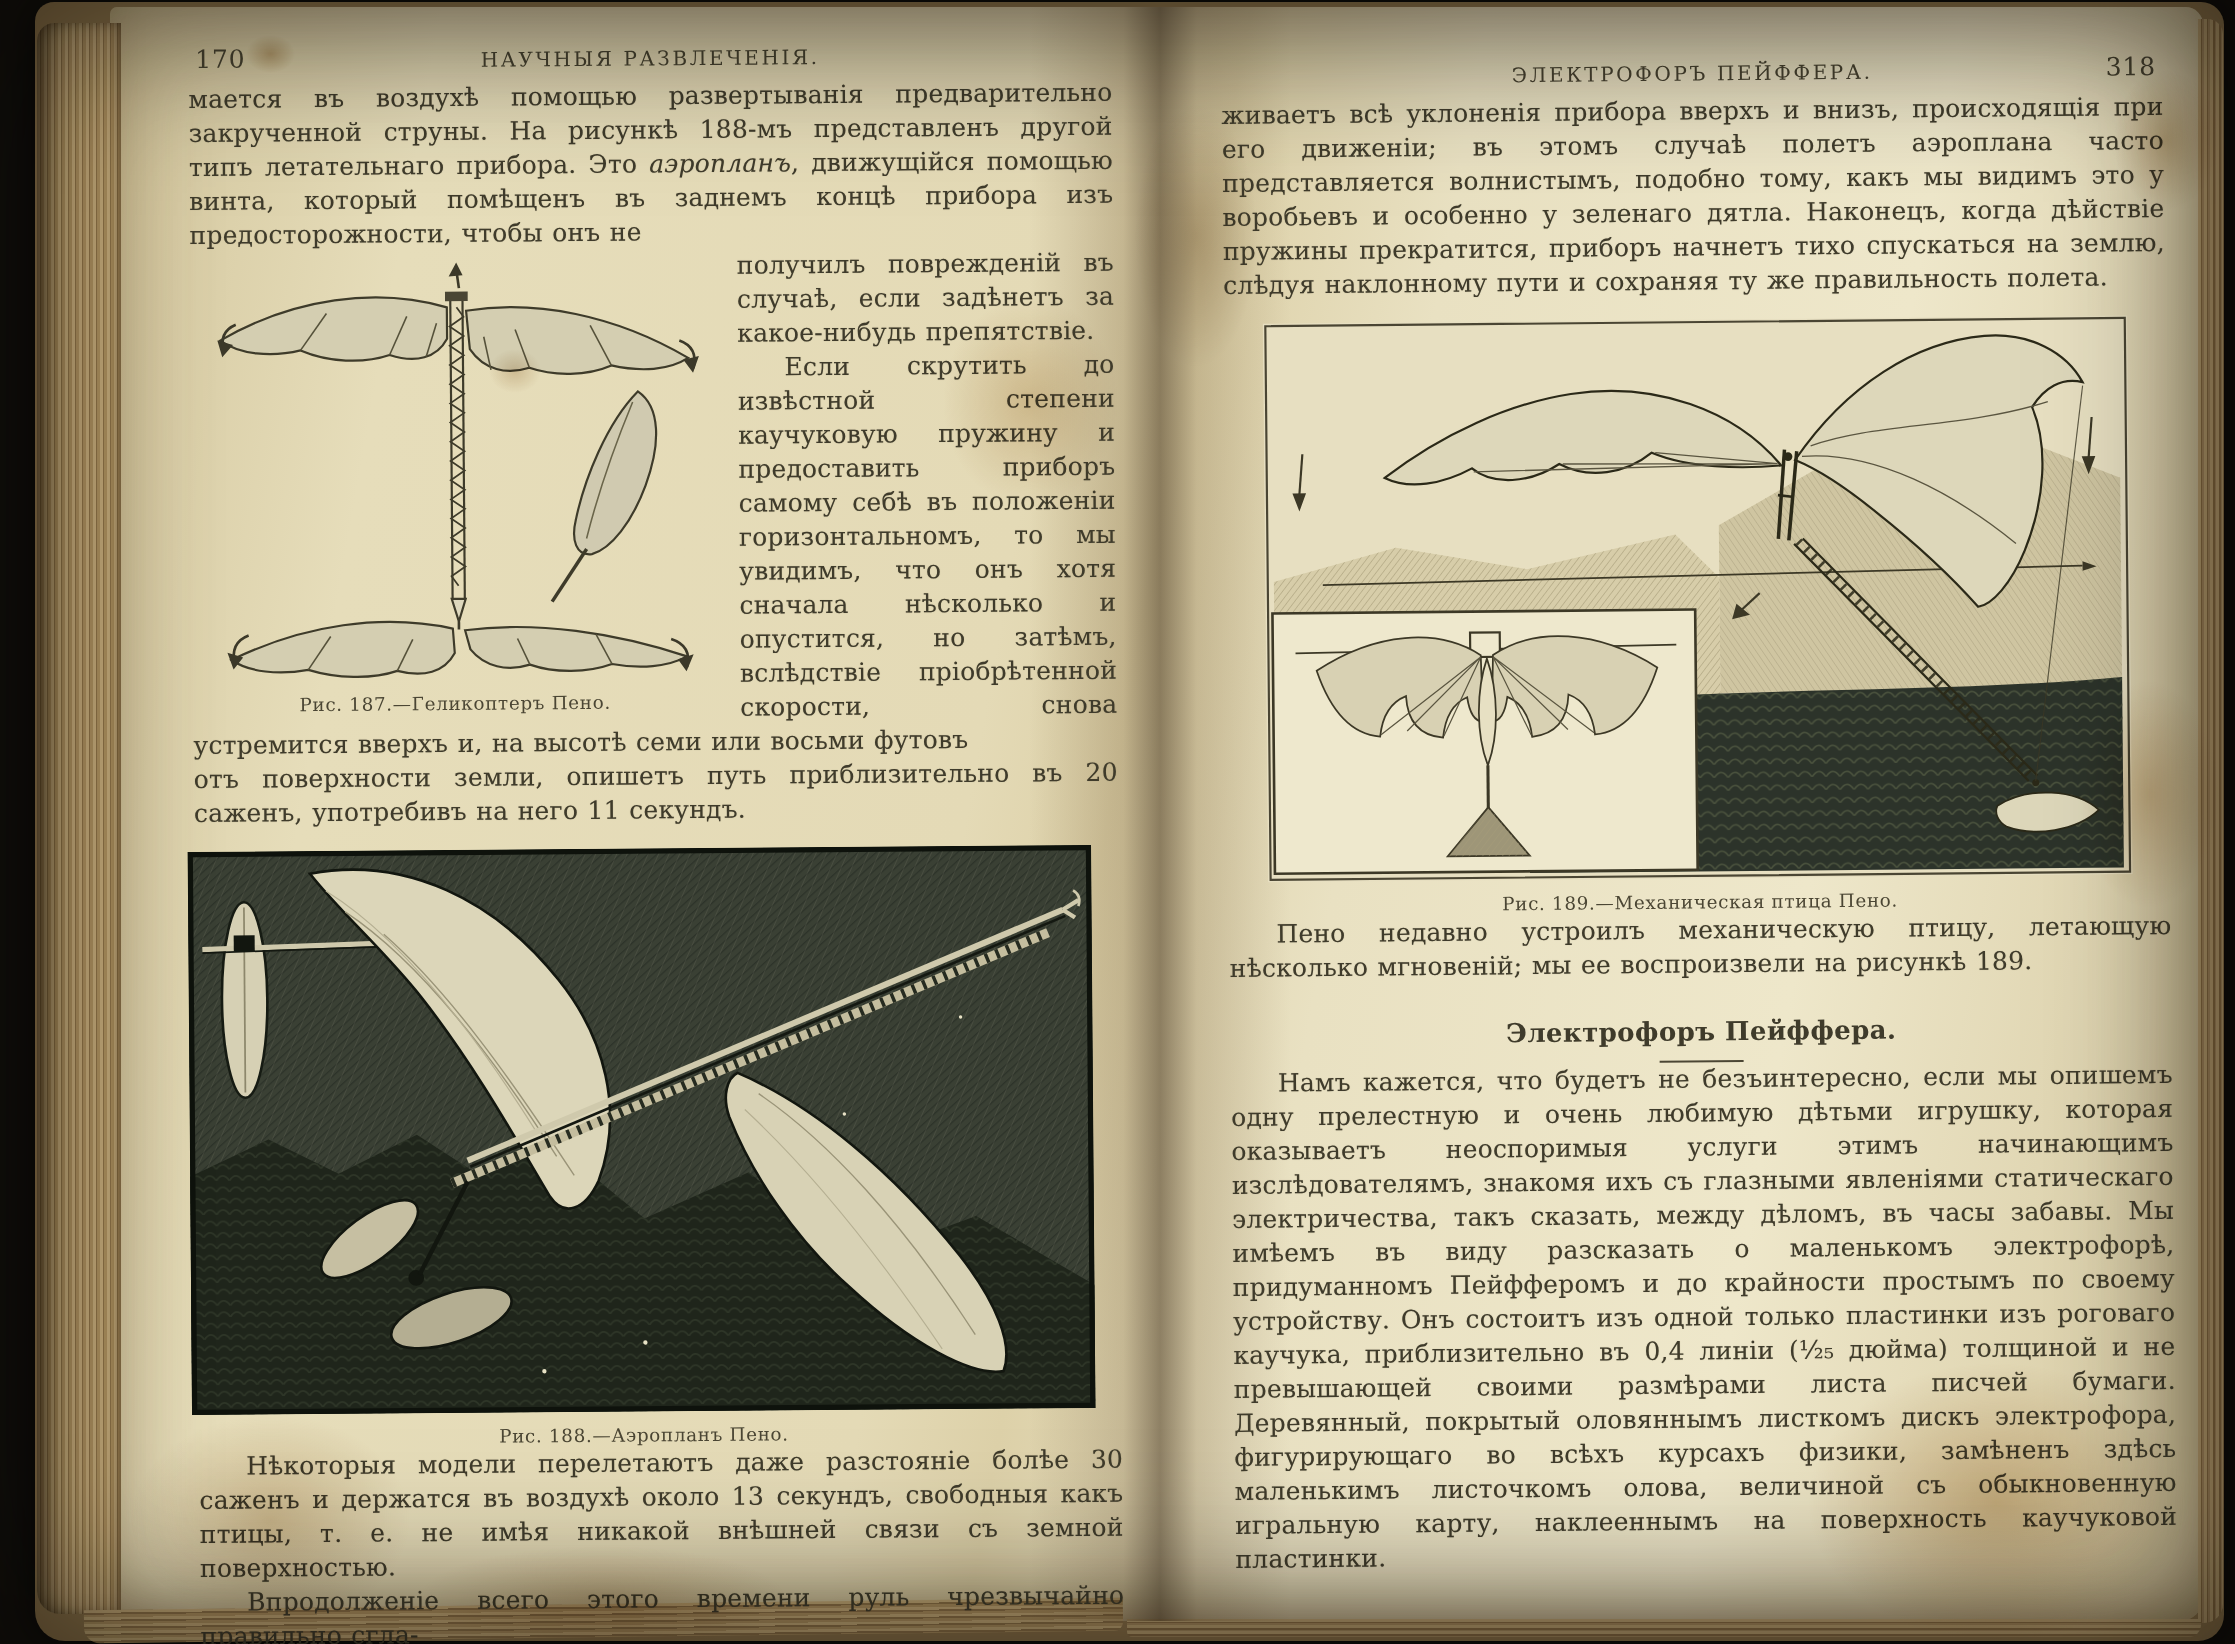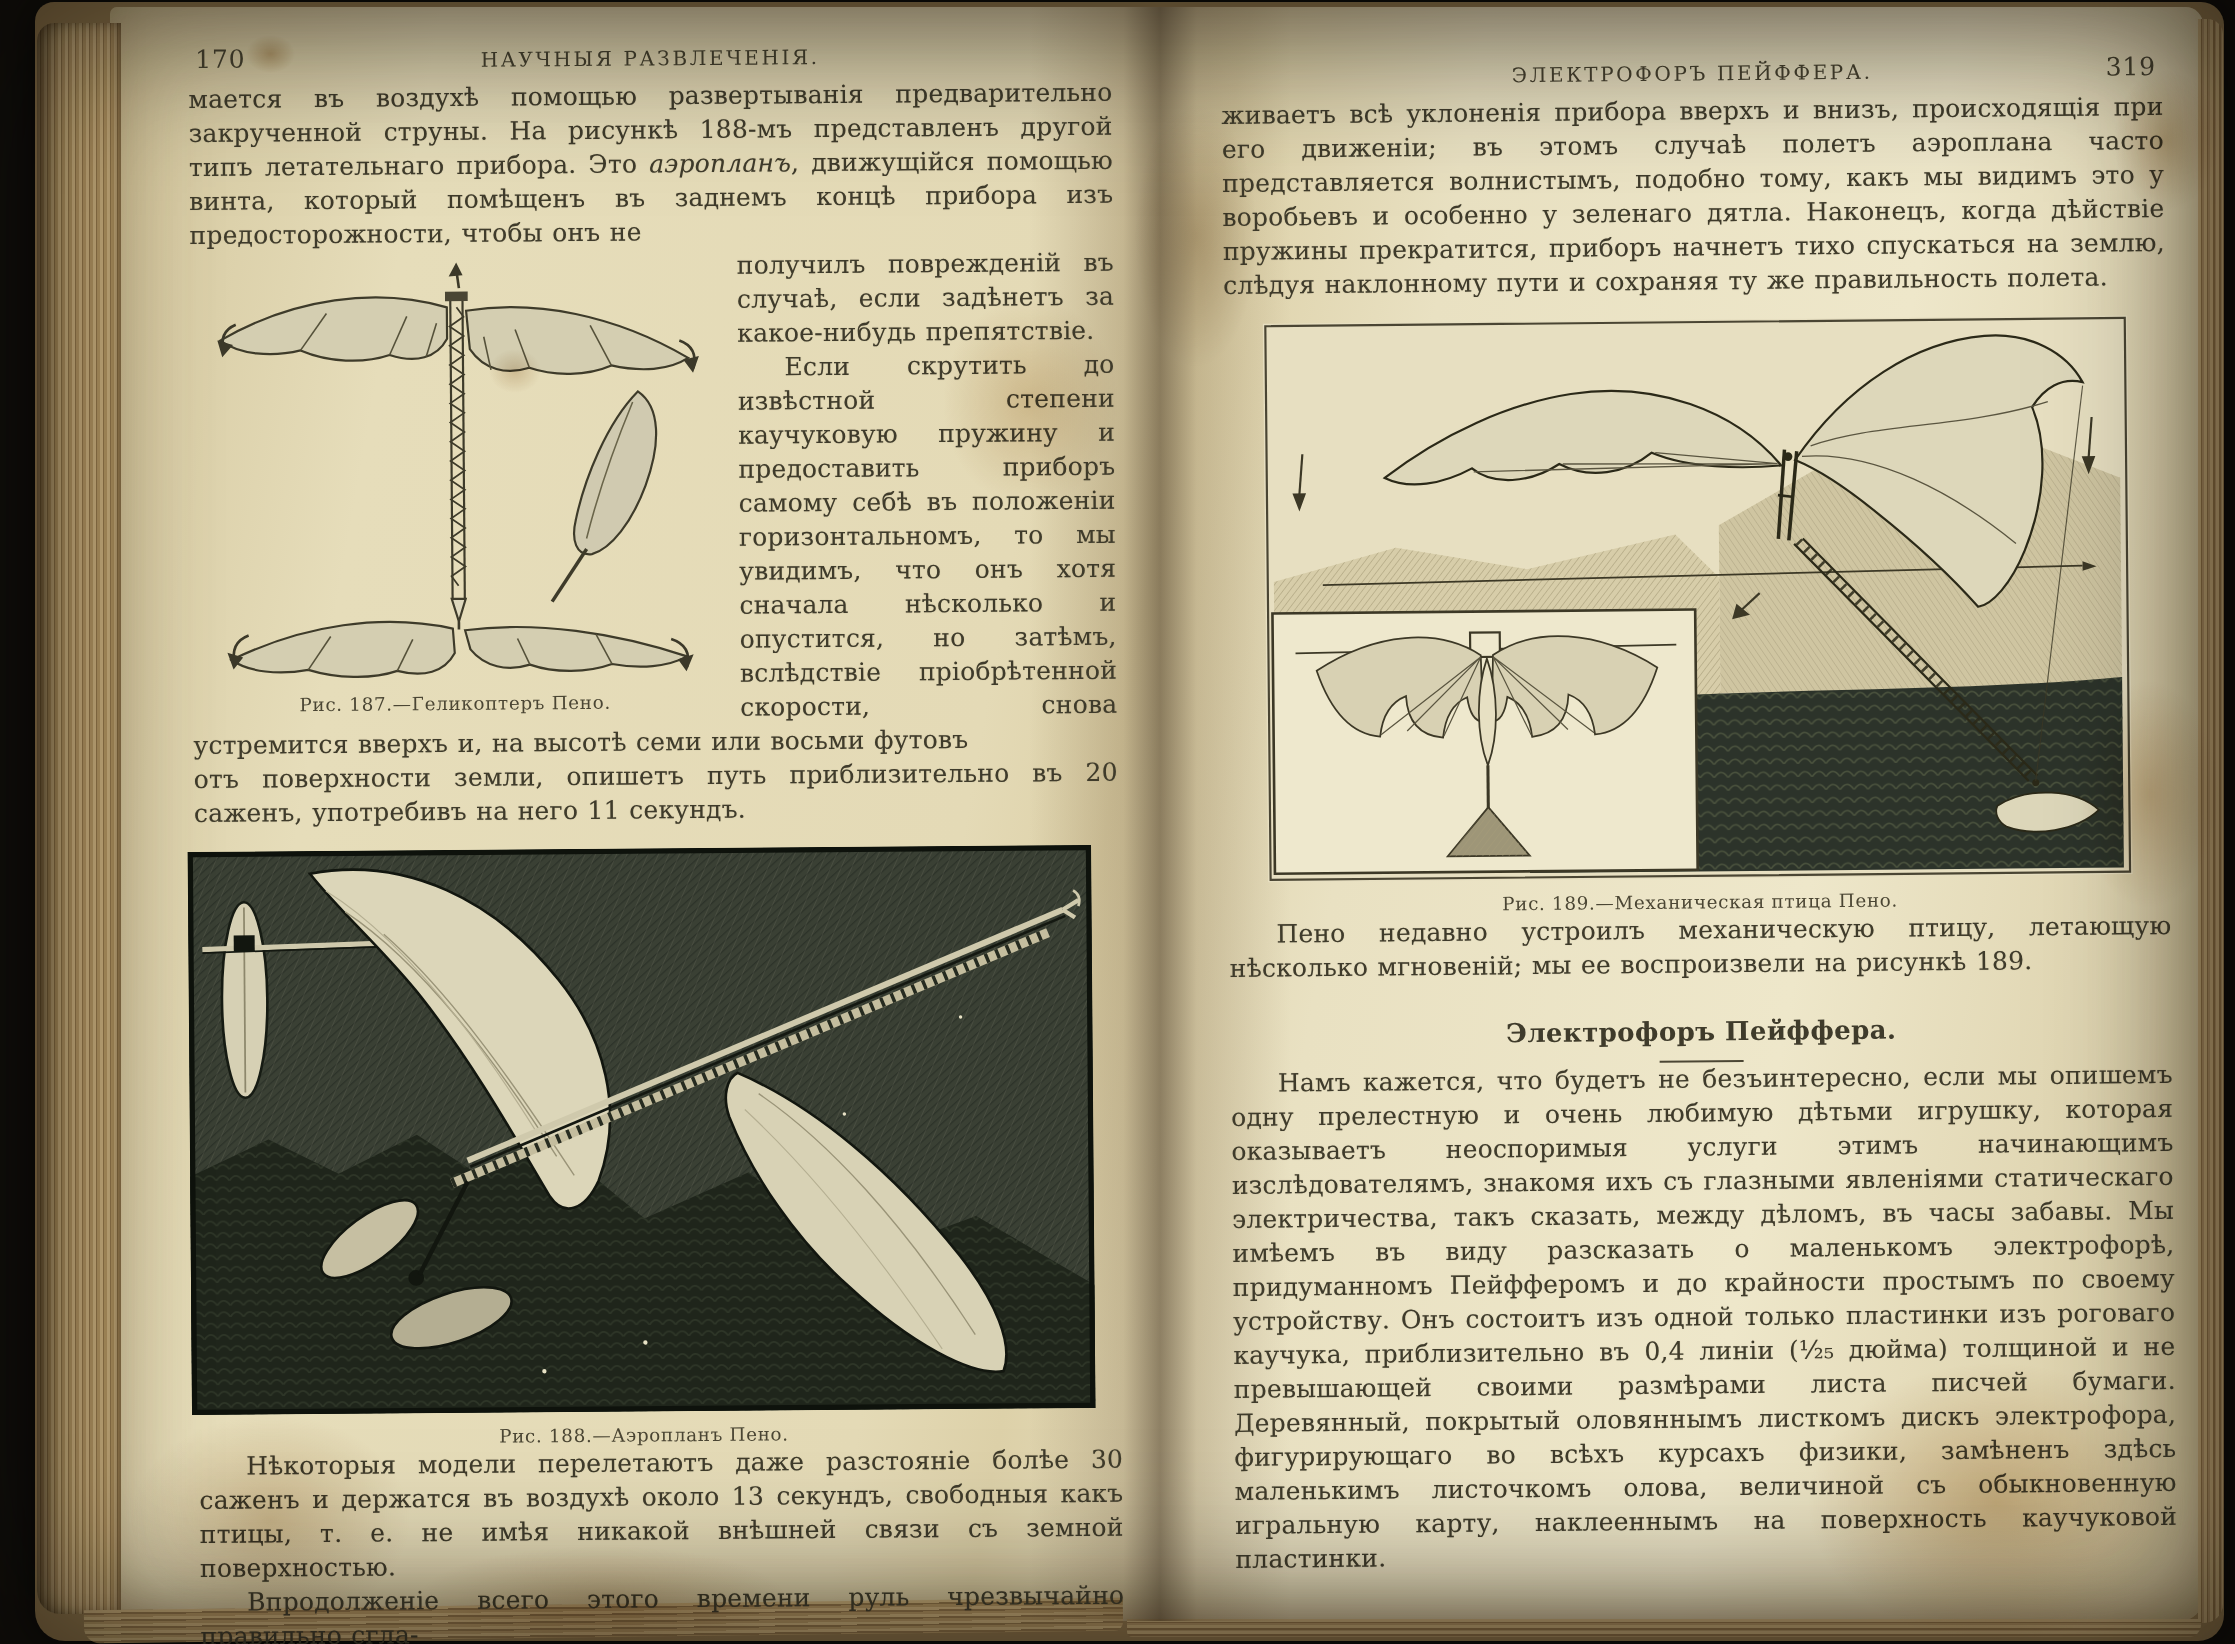--- a/index.html
+++ b/index.html
@@ -214,21 +214,21 @@
     </div>
 
     <p class="indent mt18">Нѣкоторыя модели перелетаютъ даже разстояніе болѣе 30 саженъ и держатся въ воздухѣ около 13 секундъ, свободныя какъ птицы, т. е. не имѣя никакой внѣшней связи съ земной поверхностью.</p>
     <p class="indent">Впродолженіе всего этого времени руль чрезвычайно правильно сгла-</p>
   </div>
 
   <div class="page-content body-text" style="left:1221px;top:61px;width:942px;transform:rotate(-0.55deg);transform-origin:left top;">
 
     <div class="runhead">
       <span class="title">ЭЛЕКТРОФОРЪ  ПЕЙФФЕРА.</span>
-      <span class="num" style="right:7px;">319</span>
+      <span class="num" style="right:7px;">318</span>
     </div>
 
     <p class="mt14">живаетъ всѣ уклоненія прибора вверхъ и внизъ, происходящія при его движеніи; въ этомъ случаѣ полетъ аэроплана часто представляется волнистымъ, подобно тому, какъ мы видимъ это у воробьевъ и особенно у зеленаго дятла. Наконецъ, когда дѣйствіе пружины прекратится, приборъ начнетъ тихо спускаться на землю, слѣдуя наклонному пути и сохраняя ту же правильность полета.</p>
 
     <div class="figure-block mt24" style="width:865px;">
       <svg width="865" height="559" viewBox="0 0 990 640">
         <defs>
           <pattern id="p189hill" width="6" height="6" patternUnits="userSpaceOnUse" patternTransform="rotate(38)">
             <line x1="0" y1="0" x2="0" y2="6" stroke="#a89d7a" stroke-width="1.4"></line>
           </pattern>

